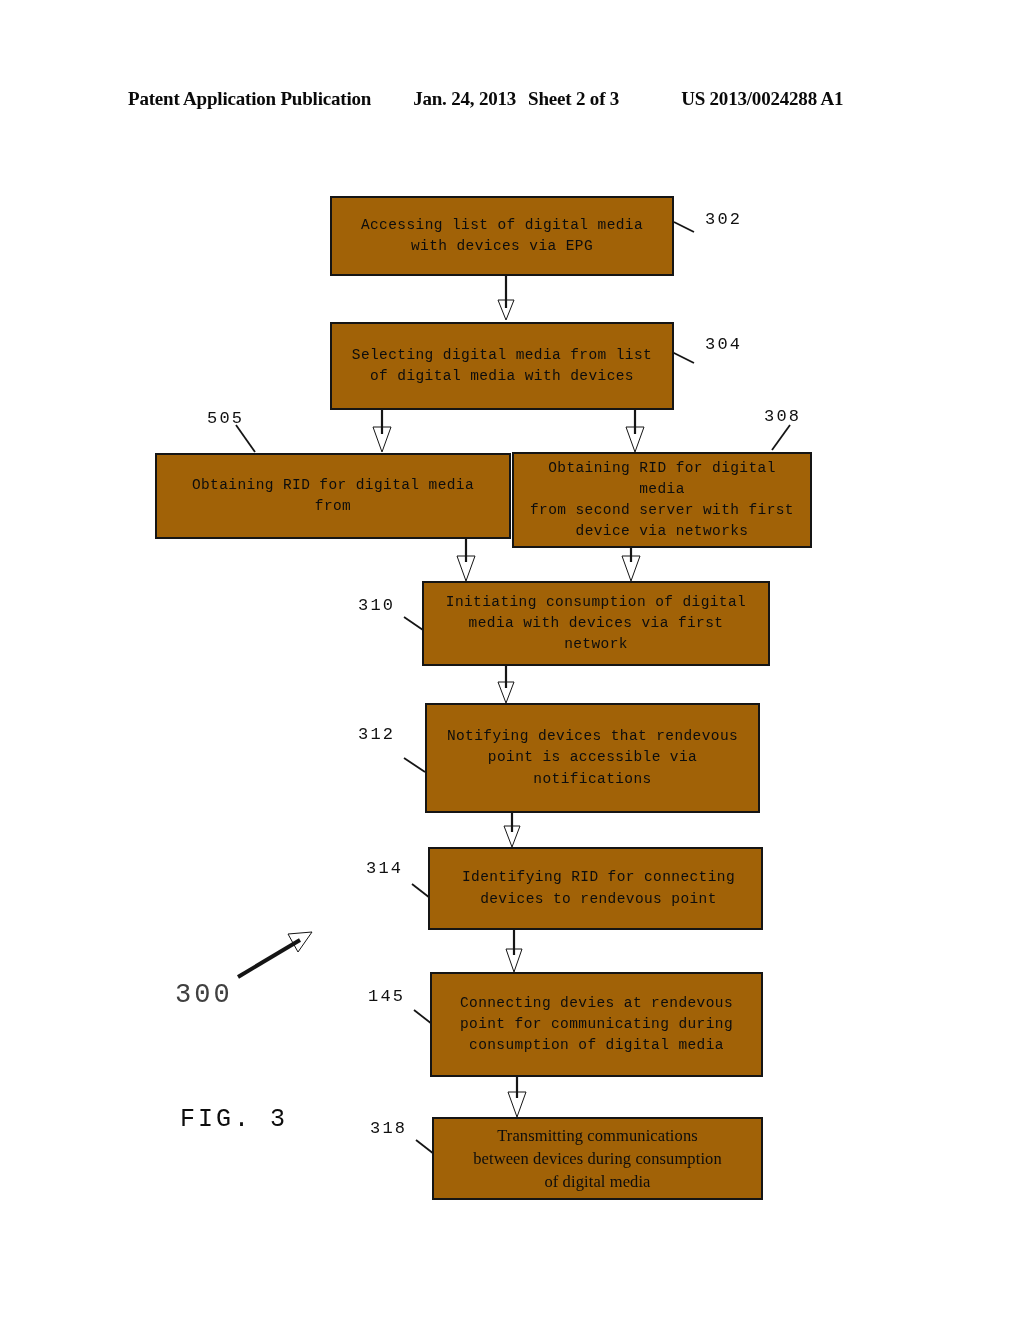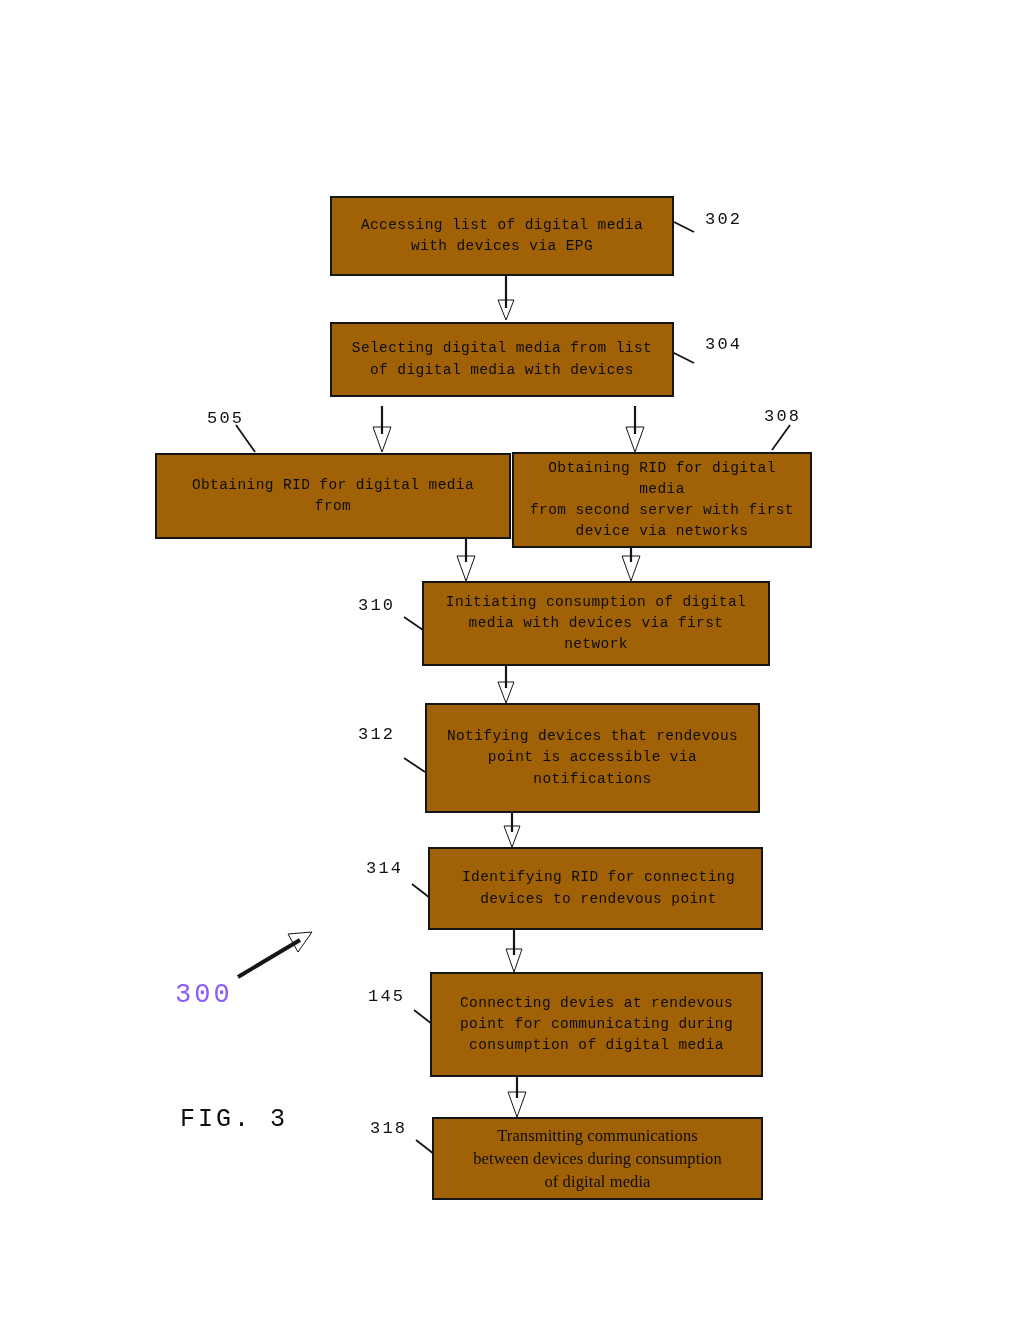--- a/index.html
+++ b/index.html
@@ -83,39 +83,45 @@
     font-size: 25px;
     letter-spacing: 3px;
     color: #0d0d0d;
     white-space: nowrap;
   }
   .big-num {
     position: absolute;
     font-family: "Liberation Mono", "DejaVu Sans Mono", monospace;
     font-size: 27px;
     letter-spacing: 3px;
-    color: #8b5cf6;
+    color: #404040;
     white-space: nowrap;
   }
 
   
   #wires {
     position: absolute;
     top: 0; left: 0;
     width: 1024px;
     height: 1320px;
     pointer-events: none;
   }
   #wires line, #wires path { stroke: #151515; fill: none; }
 </style>
 </head>
 <body>
 
 <div id="page">
 
+  <div class="pub-header">
+    <span class="h-left">Patent Application Publication</span>
+    <span class="h-mid">Jan. 24, 2013</span>
+    <span class="h-sheet">Sheet 2 of 3</span>
+    <span class="h-right">US 2013/0024288 A1</span>
+  </div>
 
   <svg id="wires" viewBox="0 0 1024 1320" xmlns="http://www.w3.org/2000/svg">
 
     <line x1="506" y1="275" x2="506" y2="308" stroke-width="2.2"></line>
     <path d="M 498 300 L 514 300 L 506 320 Z" fill="#151515" stroke="none"></path>
 
     <line x1="382" y1="406" x2="382" y2="434" stroke-width="2.2"></line>
     <path d="M 373 427 L 391 427 L 382 452 Z" fill="#151515" stroke="none"></path>
 
     <line x1="635" y1="406" x2="635" y2="434" stroke-width="2.2"></line>
@@ -151,21 +157,21 @@
 
     <line x1="238" y1="977" x2="300" y2="940" stroke-width="4"></line>
     <path d="M 312 932 L 288 934 L 298 952 Z" fill="#151515" stroke="none"></path>
   </svg>
 
   <div class="fbox" style="left:330px; top:196px; width:344px; height:80px;">
     <span class="btext">Accessing list of digital media
 with devices via EPG</span>
   </div>
 
-  <div class="fbox" style="left:330px; top:322px; width:344px; height:75px;">
+  <div class="fbox" style="left:330px; top:322px; width:344px; height:88px;">
     <span class="btext">Selecting digital media from list
 of digital media with devices</span>
   </div>
 
   <div class="fbox" style="left:155px; top:453px; width:356px; height:86px;">
     <span class="btext">Obtaining RID for digital media
 from</span>
   </div>
 
   <div class="fbox" style="left:512px; top:452px; width:300px; height:96px;">

